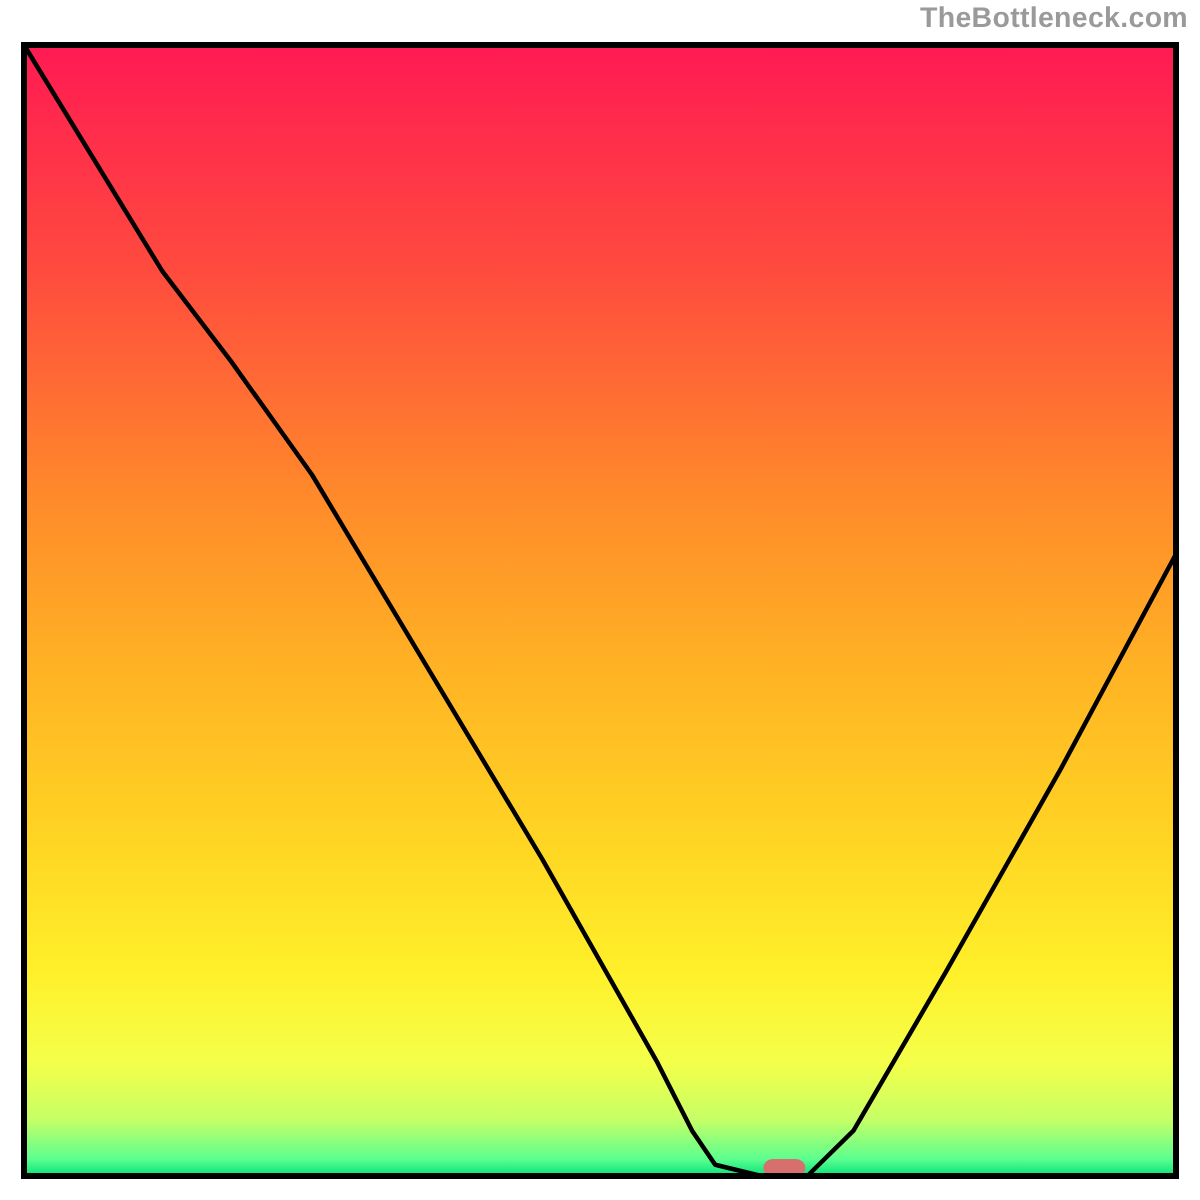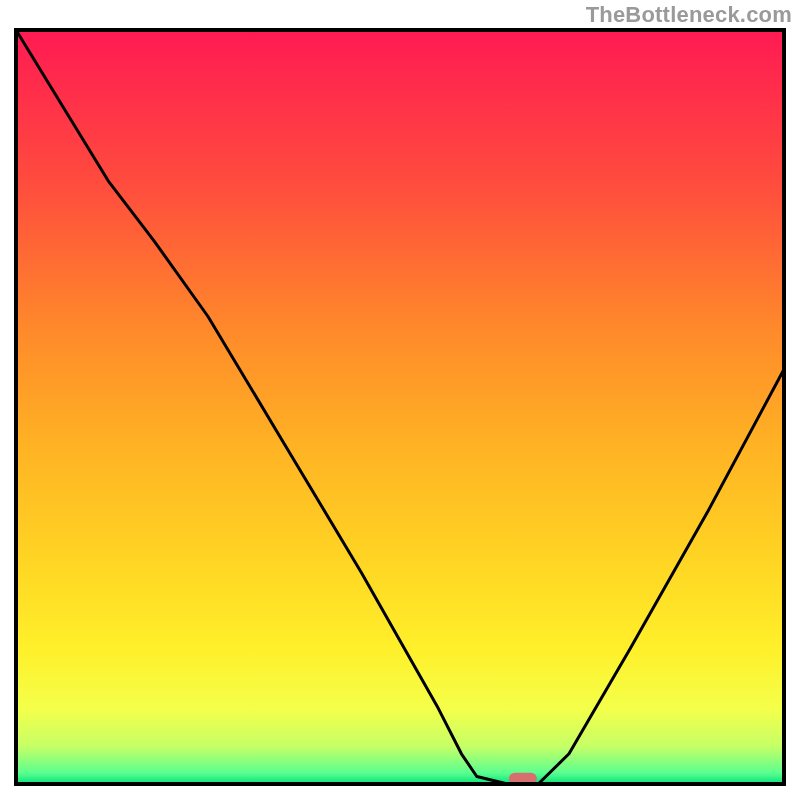--- a/index.html
+++ b/index.html
@@ -13,21 +13,21 @@
   }
   .frame {
     position: relative;
     width: 800px;
     height: 800px;
   }
   .watermark {
     position: absolute;
     top: 2px;
     right: 8px;
-    font-size: 22px;
+    font-size: 19px;
     font-weight: 600;
     color: #9a9a9a;
     letter-spacing: 0.2px;
     user-select: none;
   }
   svg {
     display: block;
   }
 </style>
 </head>

